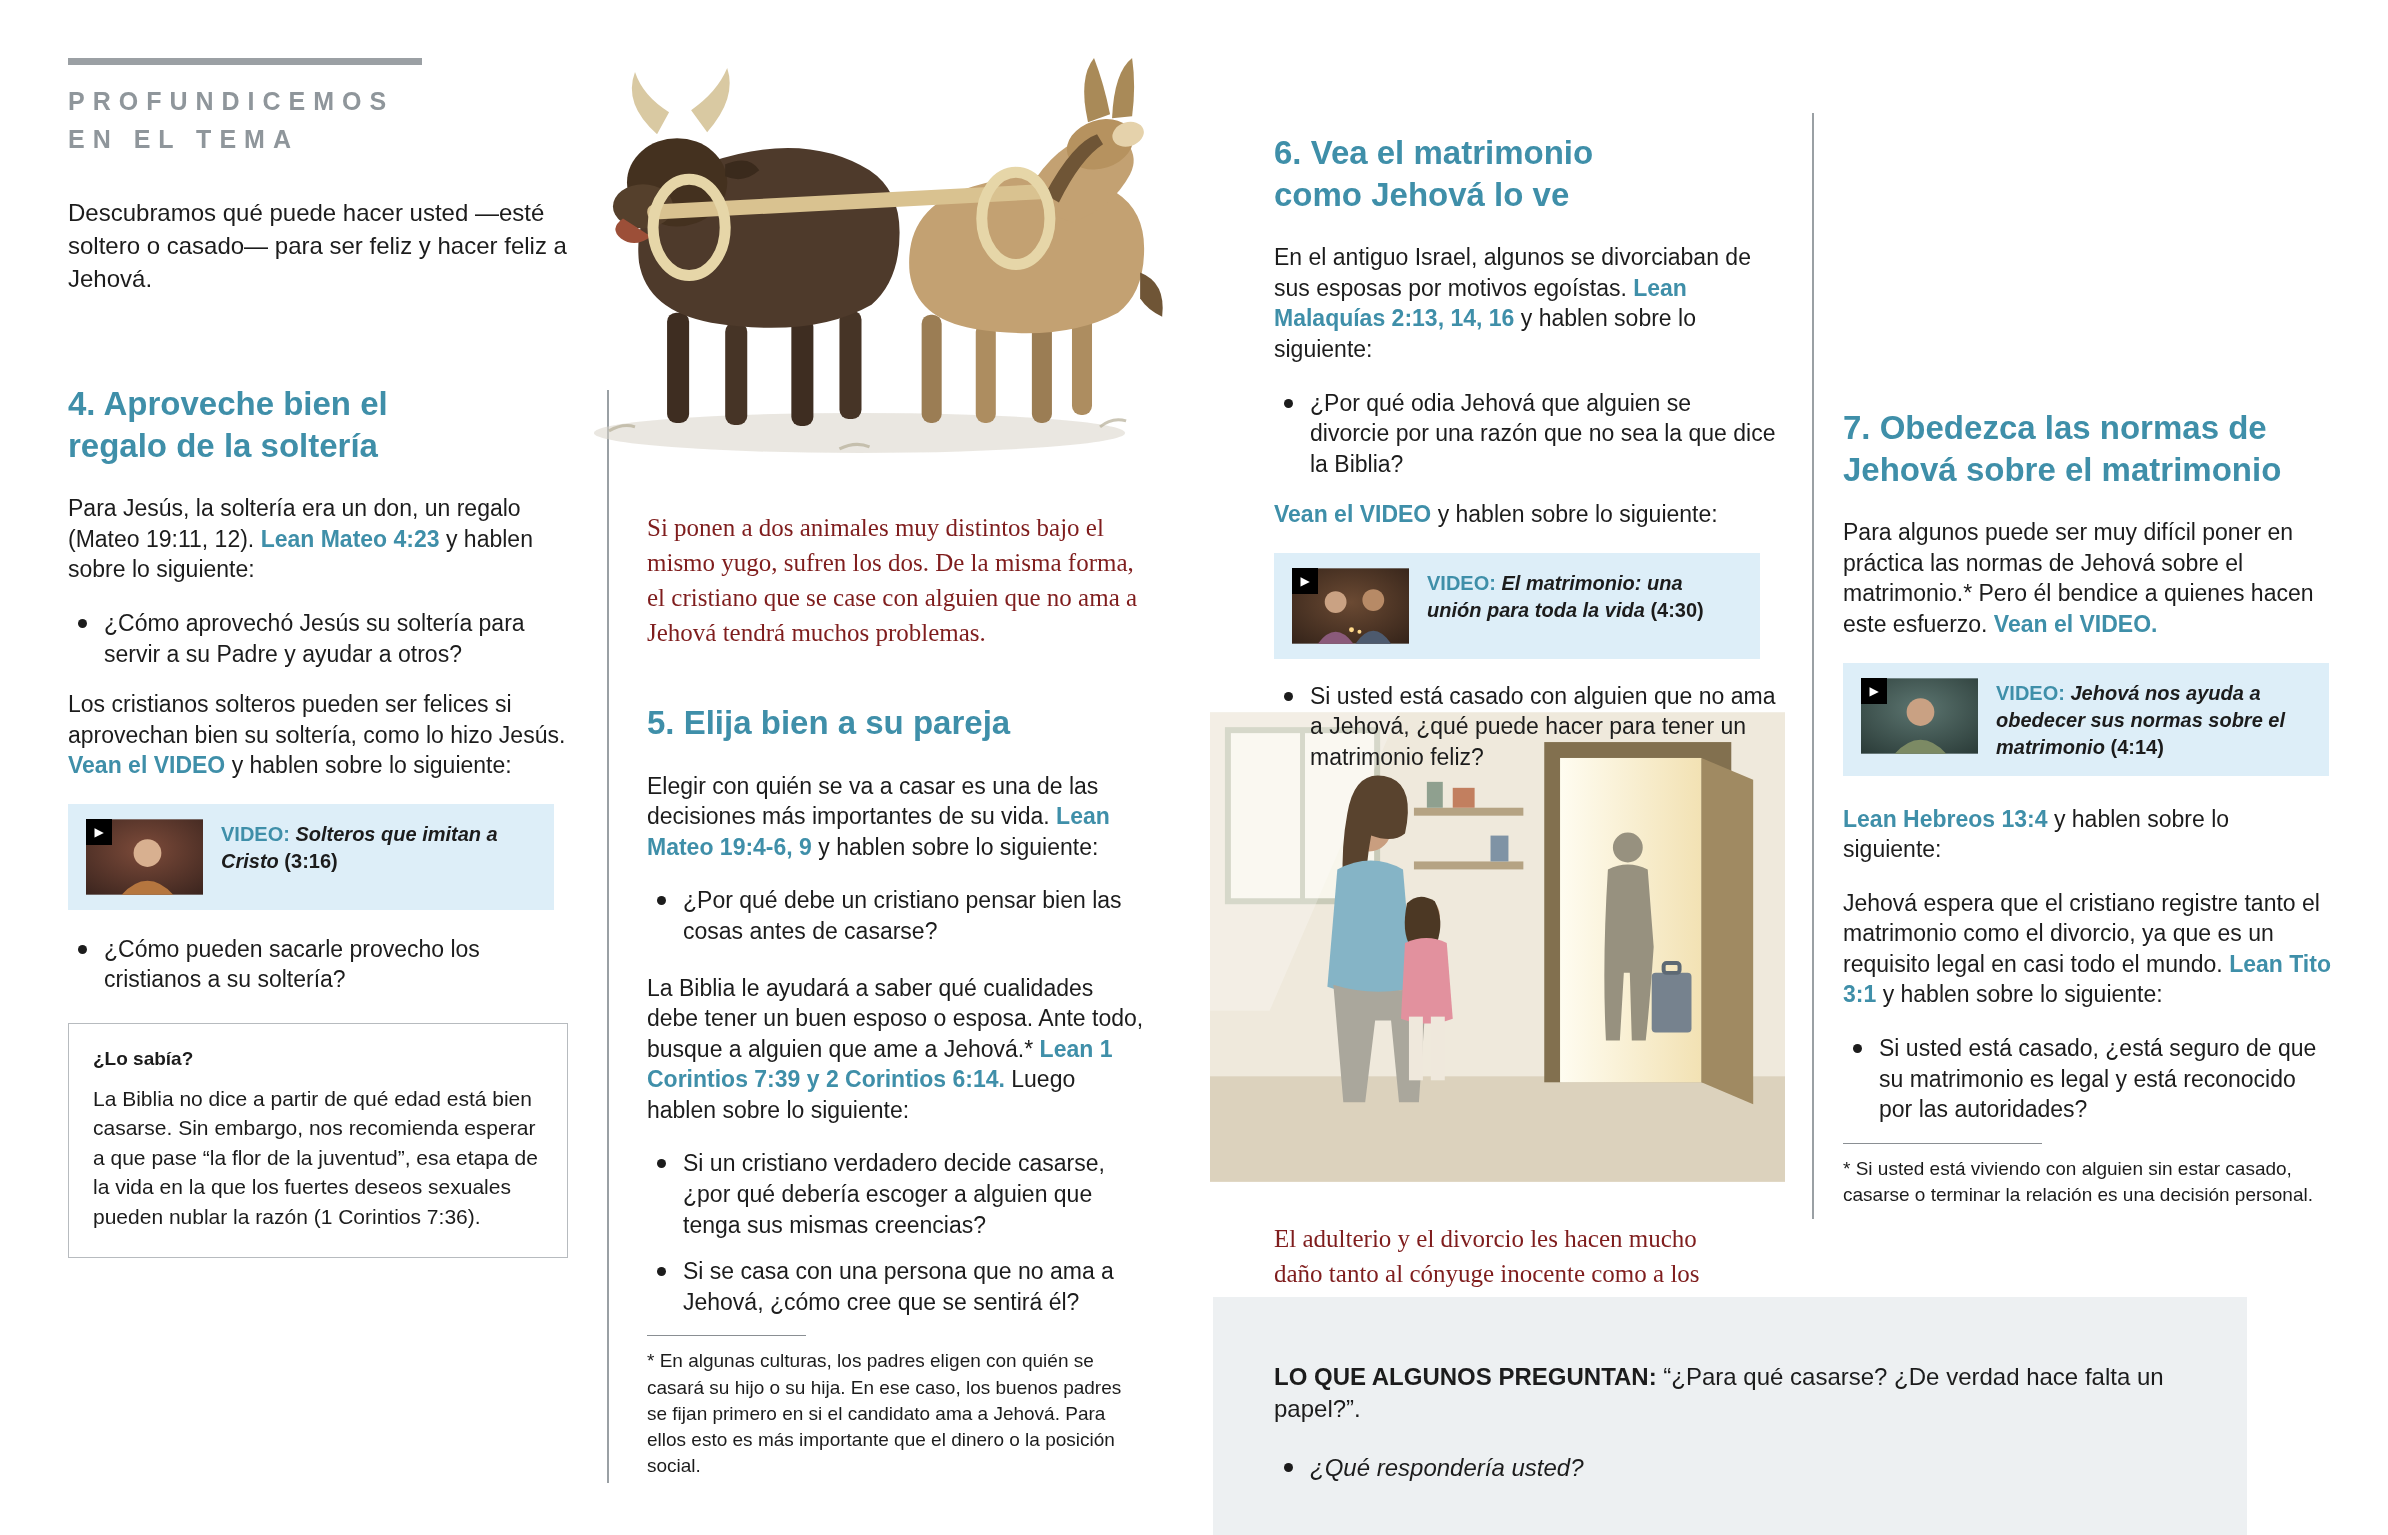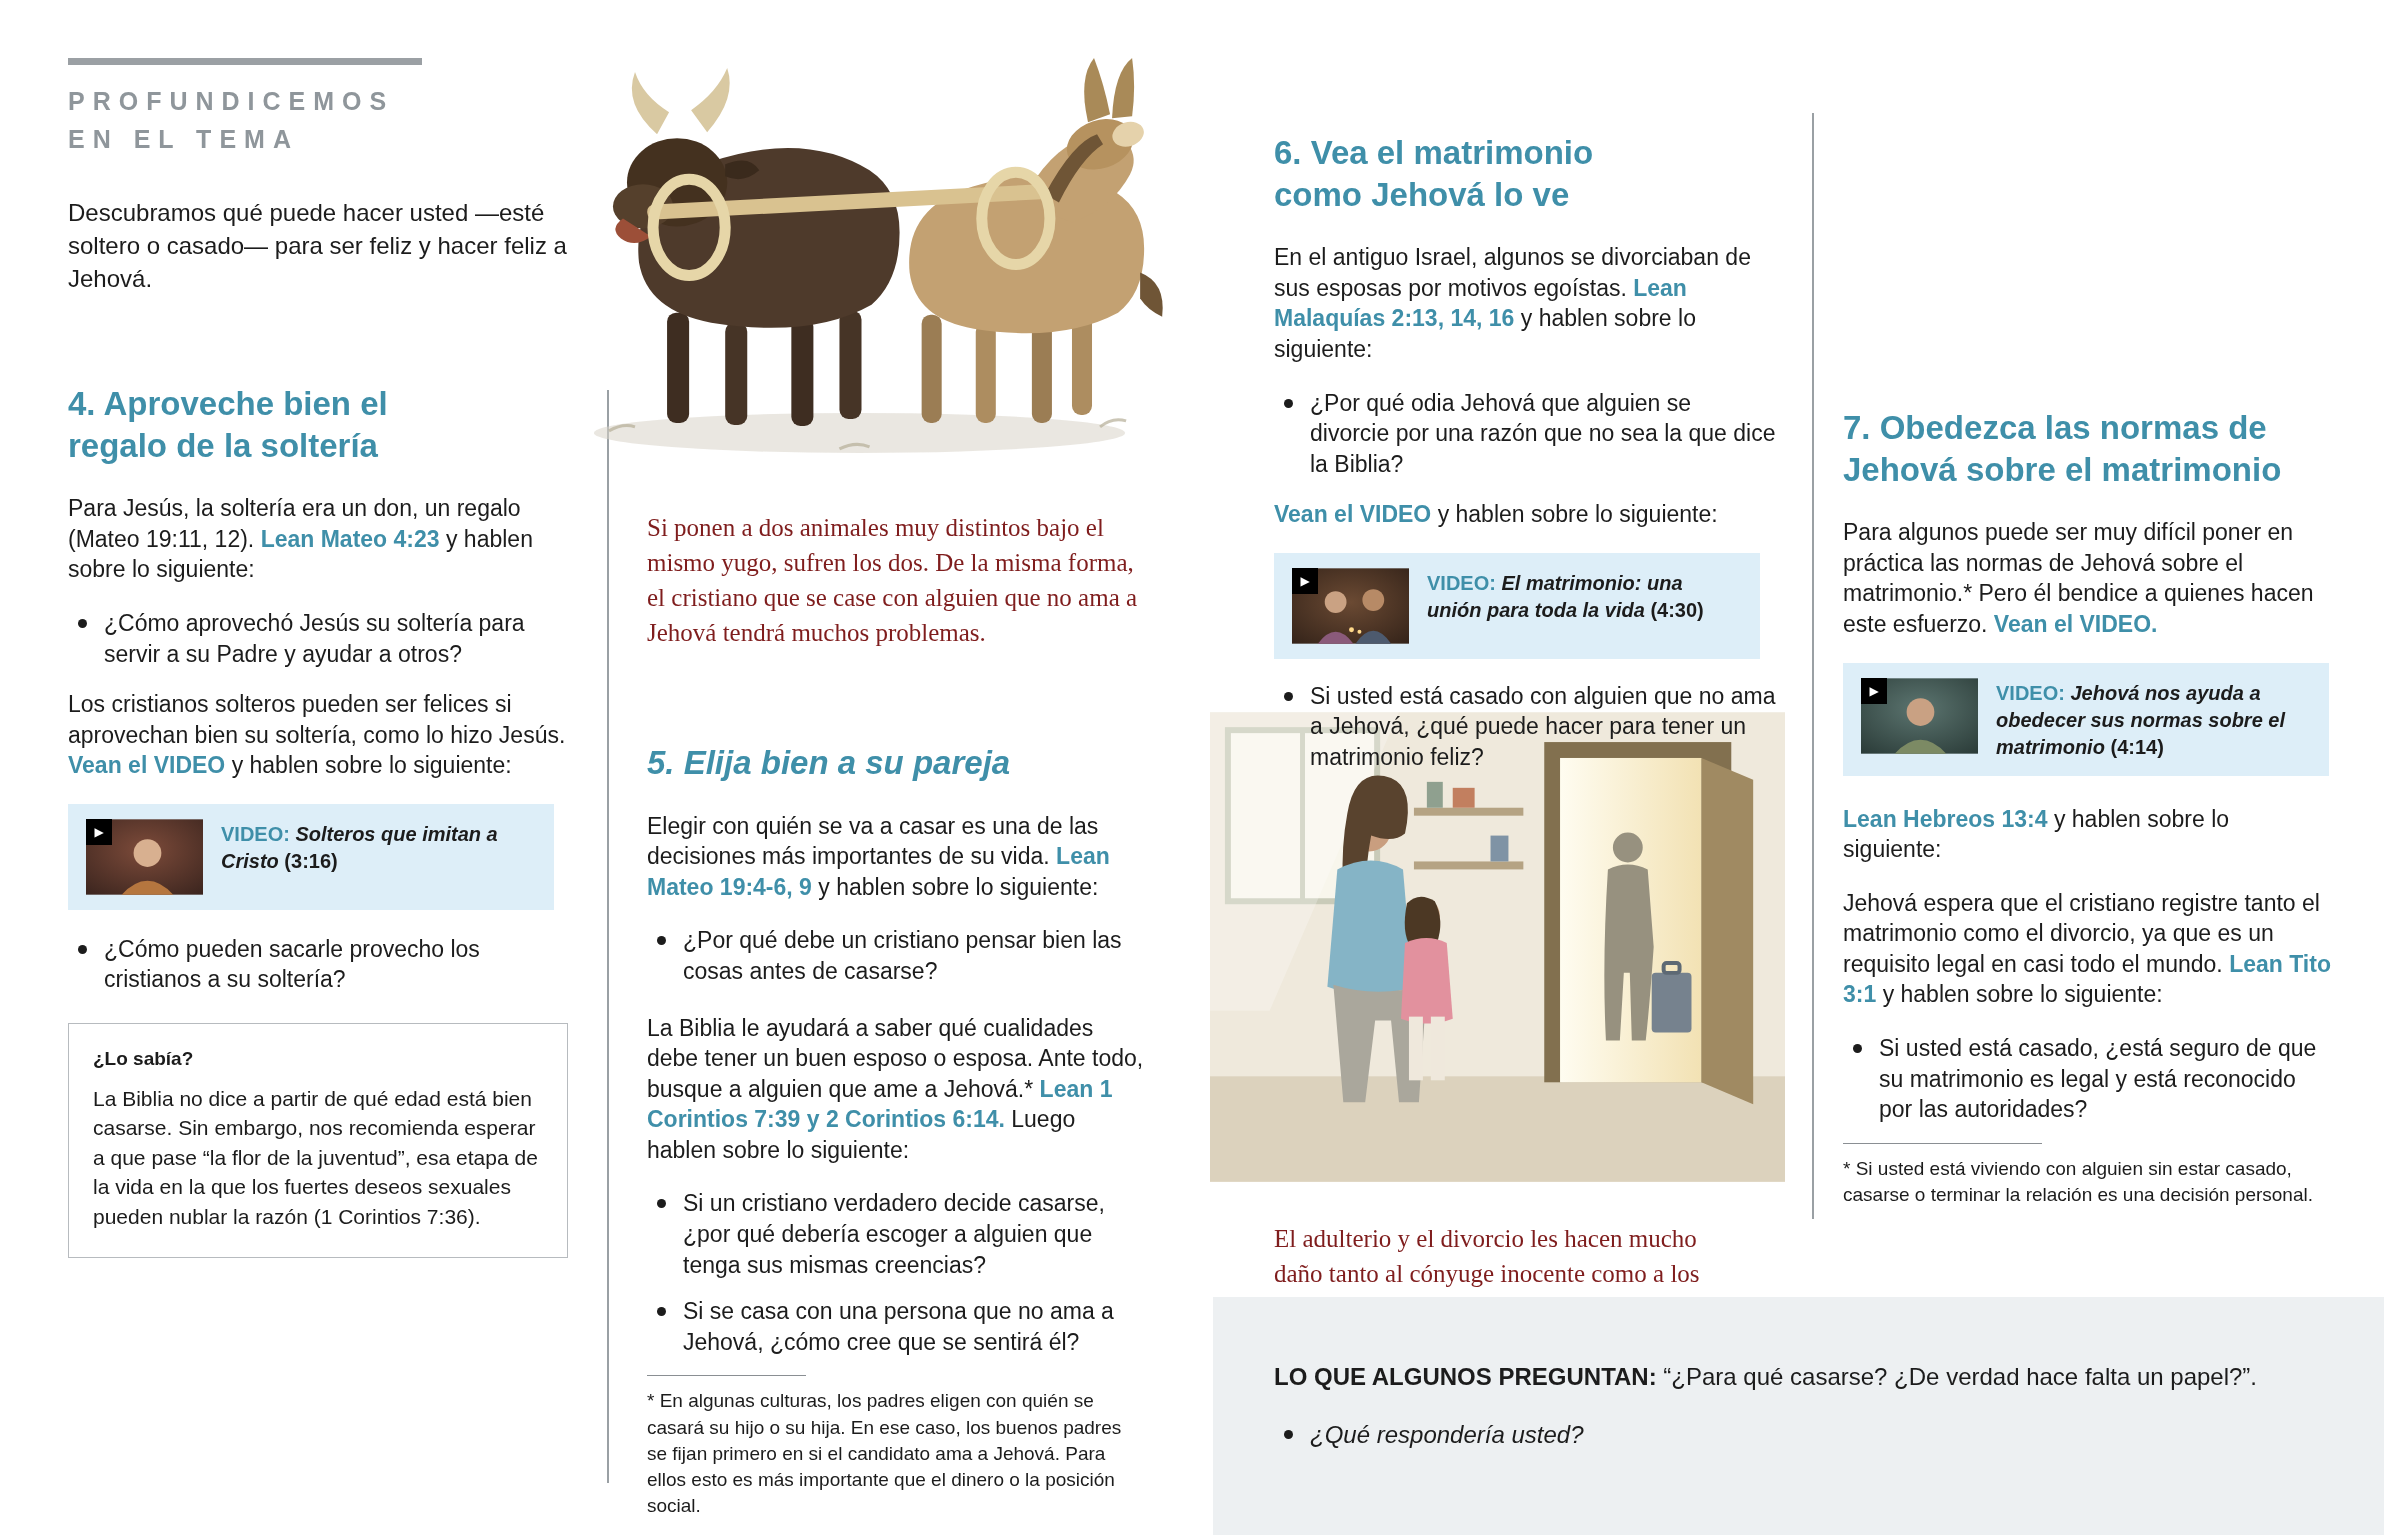--- a/index.html
+++ b/index.html
@@ -15,21 +15,21 @@
   .col2 { left:647px; top:485px; width:498px; }
   .col3 { left:1274px; top:105px; width:502px; }
   .col4 { left:1843px; top:380px; width:488px; }
 
   .rule-top { width:354px; height:7px; background:#9ba0a4; }
   .kicker { margin-top:18px; font-size:25px; font-weight:bold; letter-spacing:8px; color:#8f969b; line-height:1.5; }
   .intro { margin-top:38px; font-size:24px; line-height:1.38; }
 
   h2.sec { color:#3f8fa9; font-size:33px; line-height:1.25; font-weight:bold; }
   .h-s4 { margin-top:88px; max-width:358px; }
-  .h-s5 { margin-top:92px;font-style:italic; }
+  .h-s5 { margin-top:52px; }
   .h-s6 { max-width:348px; }
   .h-s7 { max-width:458px; }
 
   p.body { font-size:23px; line-height:1.33; margin-top:26px; }
   p.tight { margin-top:20px; }
   .link { color:#3f8fa9; font-weight:bold; cursor:pointer; }
 
   ul.bullets { list-style:none; margin:14px 0 0 0; padding:0; }
   ul.bullets li { position:relative; padding-left:36px; font-size:23px; line-height:1.33; margin-top:16px; }
   ul.bullets li::before { content:""; position:absolute; left:10px; top:11px; width:9px; height:9px; border-radius:50%; background:#1c1c1c; }
@@ -52,21 +52,21 @@
   .footnote { margin-top:18px; }
   .fn-rule { width:159px; height:1px; background:#8a8f93; margin-bottom:12px; }
   .fn-text { font-size:19px; line-height:1.38; }
 
   .illus { position:absolute; z-index:1; }
   .illus-animals { left:537px; top:22px; width:645px; height:446px; }
   .illus-divorce { left:1210px; top:712px; width:575px; height:470px; }
   .illus svg { display:block; width:100%; height:100%; }
   .caption-divorce { position:absolute; z-index:2; left:1274px; top:1196px; width:468px; }
 
-  .ask-box { position:absolute; z-index:2; left:1213px; top:1297px; width:1171px; height:238px; background:#edf0f2; padding:40px 40px 0 61px; box-sizing:border-box; }
+  .ask-box { position:absolute; z-index:2; left:1213px; top:1297px; width:1034px; height:238px; background:#edf0f2; padding:40px 40px 0 61px; box-sizing:border-box; }
   .ask-line { font-size:24px; line-height:1.35; }
   .ask-label { font-weight:bold; }
   .ask-box ul.bullets li { font-size:24px; }
 </style>
 </head>
 <body>
 
 <div class="page">
 
   <div class="vdiv vdiv1"></div>

